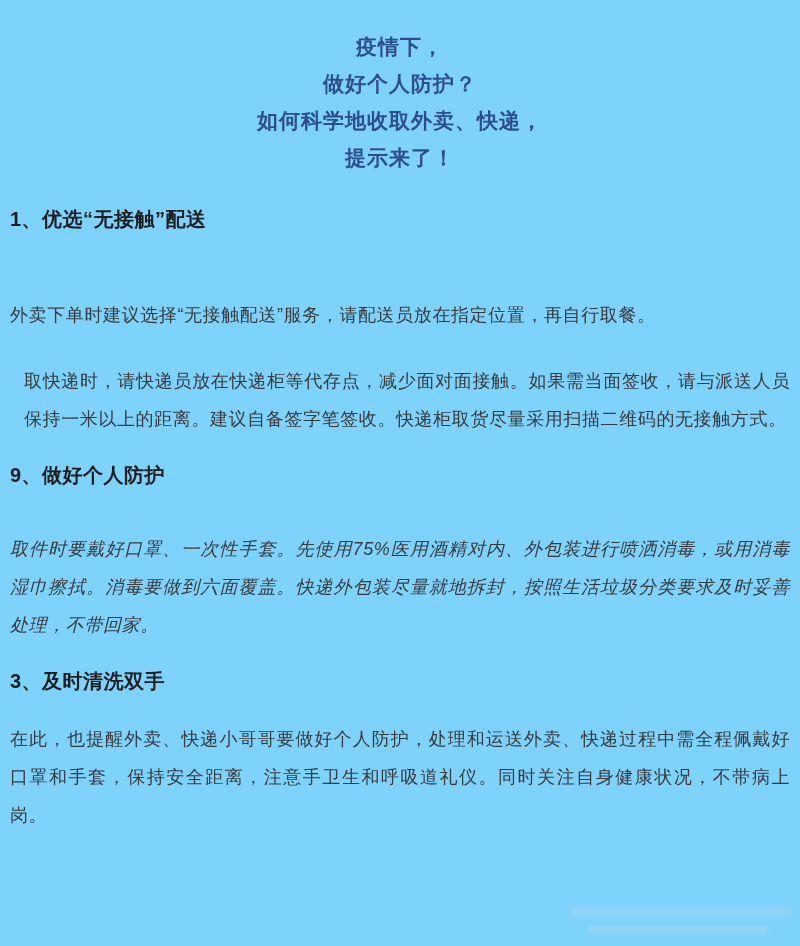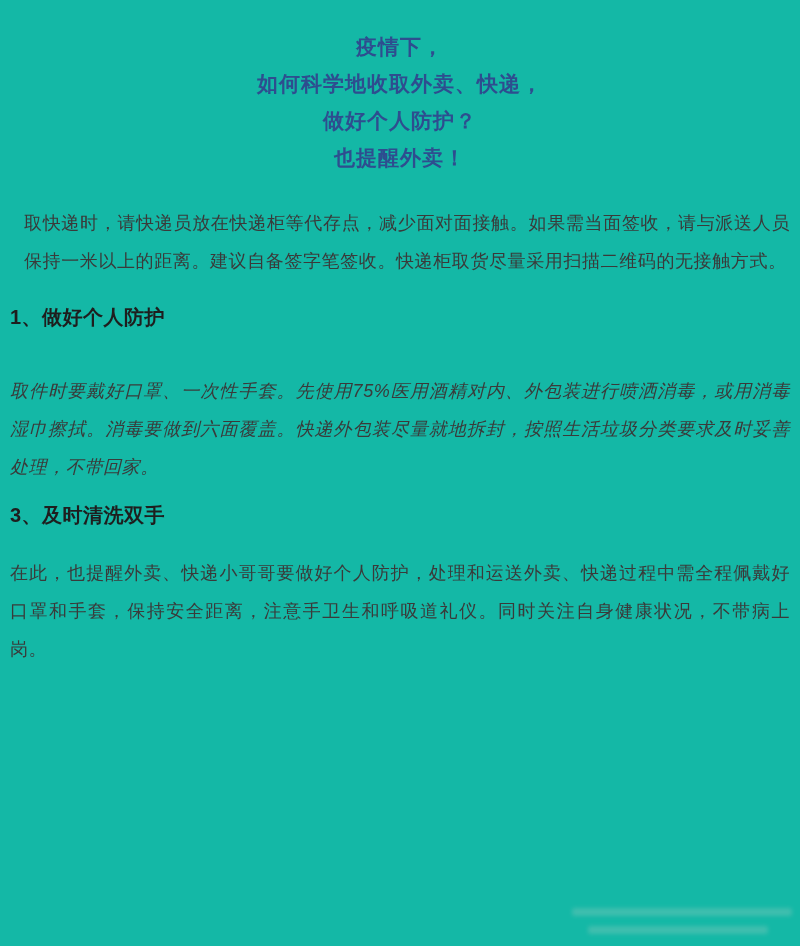--- a/index.html
+++ b/index.html
@@ -1,21 +1,21 @@
 <!DOCTYPE html>
 <html><head>
 <meta charset="utf-8">
 <style>
   html, body { margin: 0; padding: 0; background: #ffffff; }
   .page {
     position: relative;
     width: 800px;
     height: 946px;
     margin: 0 auto;
-    background: #14b8a6;
+    background: #7dd3fc;
     overflow: hidden;
     font-family: "Liberation Sans", "DejaVu Sans", sans-serif;
   }
   .title-block {
     padding-top: 28px;
     text-align: center;
     font-size: 21px;
     font-weight: bold;
     line-height: 37px;
     color: #2e4d8f;
@@ -25,21 +25,21 @@
     margin: 0;
     padding: 0 0 0 10px;
     font-size: 20px;
     font-weight: bold;
     line-height: 22px;
     color: #1e1e1e;
     letter-spacing: 0.5px;
   }
   .sec-heading.s1 { margin-top: 32px; }
   .sec-heading.s2 { margin-top: 26px; }
-  .sec-heading.s3 { margin-top: 18px; }
+  .sec-heading.s3 { margin-top: 26px; }
   .body-para {
     margin: 0;
     padding: 0 10px;
     font-size: 18px;
     line-height: 38px;
     color: #3a3a3a;
     letter-spacing: 0.6px;
     text-align: justify;
   }
   .body-para.p1 { margin-top: 66px; }
@@ -65,28 +65,30 @@
   }
   .watermark .wm-line:last-child { margin-left: 26px; width: 180px; }
 </style>
 </head>
 <body>
 
 <div class="page">
 
   <div class="title-block">
     <div>疫情下，</div>
+    <div>做好个人防护？</div>
     <div>如何科学地收取外卖、快递，</div>
-    <div>做好个人防护？</div>
-    <div>也提醒外卖！</div>
+    <div>提示来了！</div>
   </div>
 
+  <h2 class="sec-heading s1">1、优选“无接触”配送</h2>
+  <p class="body-para p1">外卖下单时建议选择“无接触配送”服务，请配送员放在指定位置，再自行取餐。</p>
   <p class="body-para p2">取快递时，请快递员放在快递柜等代存点，减少面对面接触。如果需当面签收，请与派送人员保持一米以上的距离。建议自备签字笔签收。快递柜取货尽量采用扫描二维码的无接触方式。</p>
 
-  <h2 class="sec-heading s2">1、做好个人防护</h2>
+  <h2 class="sec-heading s2">9、做好个人防护</h2>
   <p class="body-para p3">取件时要戴好口罩、一次性手套。先使用75%医用酒精对内、外包装进行喷洒消毒，或用消毒湿巾擦拭。消毒要做到六面覆盖。快递外包装尽量就地拆封，按照生活垃圾分类要求及时妥善处理，不带回家。</p>
 
   <h2 class="sec-heading s3">3、及时清洗双手</h2>
   <p class="body-para p5">在此，也提醒外卖、快递小哥哥要做好个人防护，处理和运送外卖、快递过程中需全程佩戴好口罩和手套，保持安全距离，注意手卫生和呼吸道礼仪。同时关注自身健康状况，不带病上岗。</p>
 
   <div class="watermark">
     <div class="wm-line"></div>
     <div class="wm-line"></div>
   </div>
 

